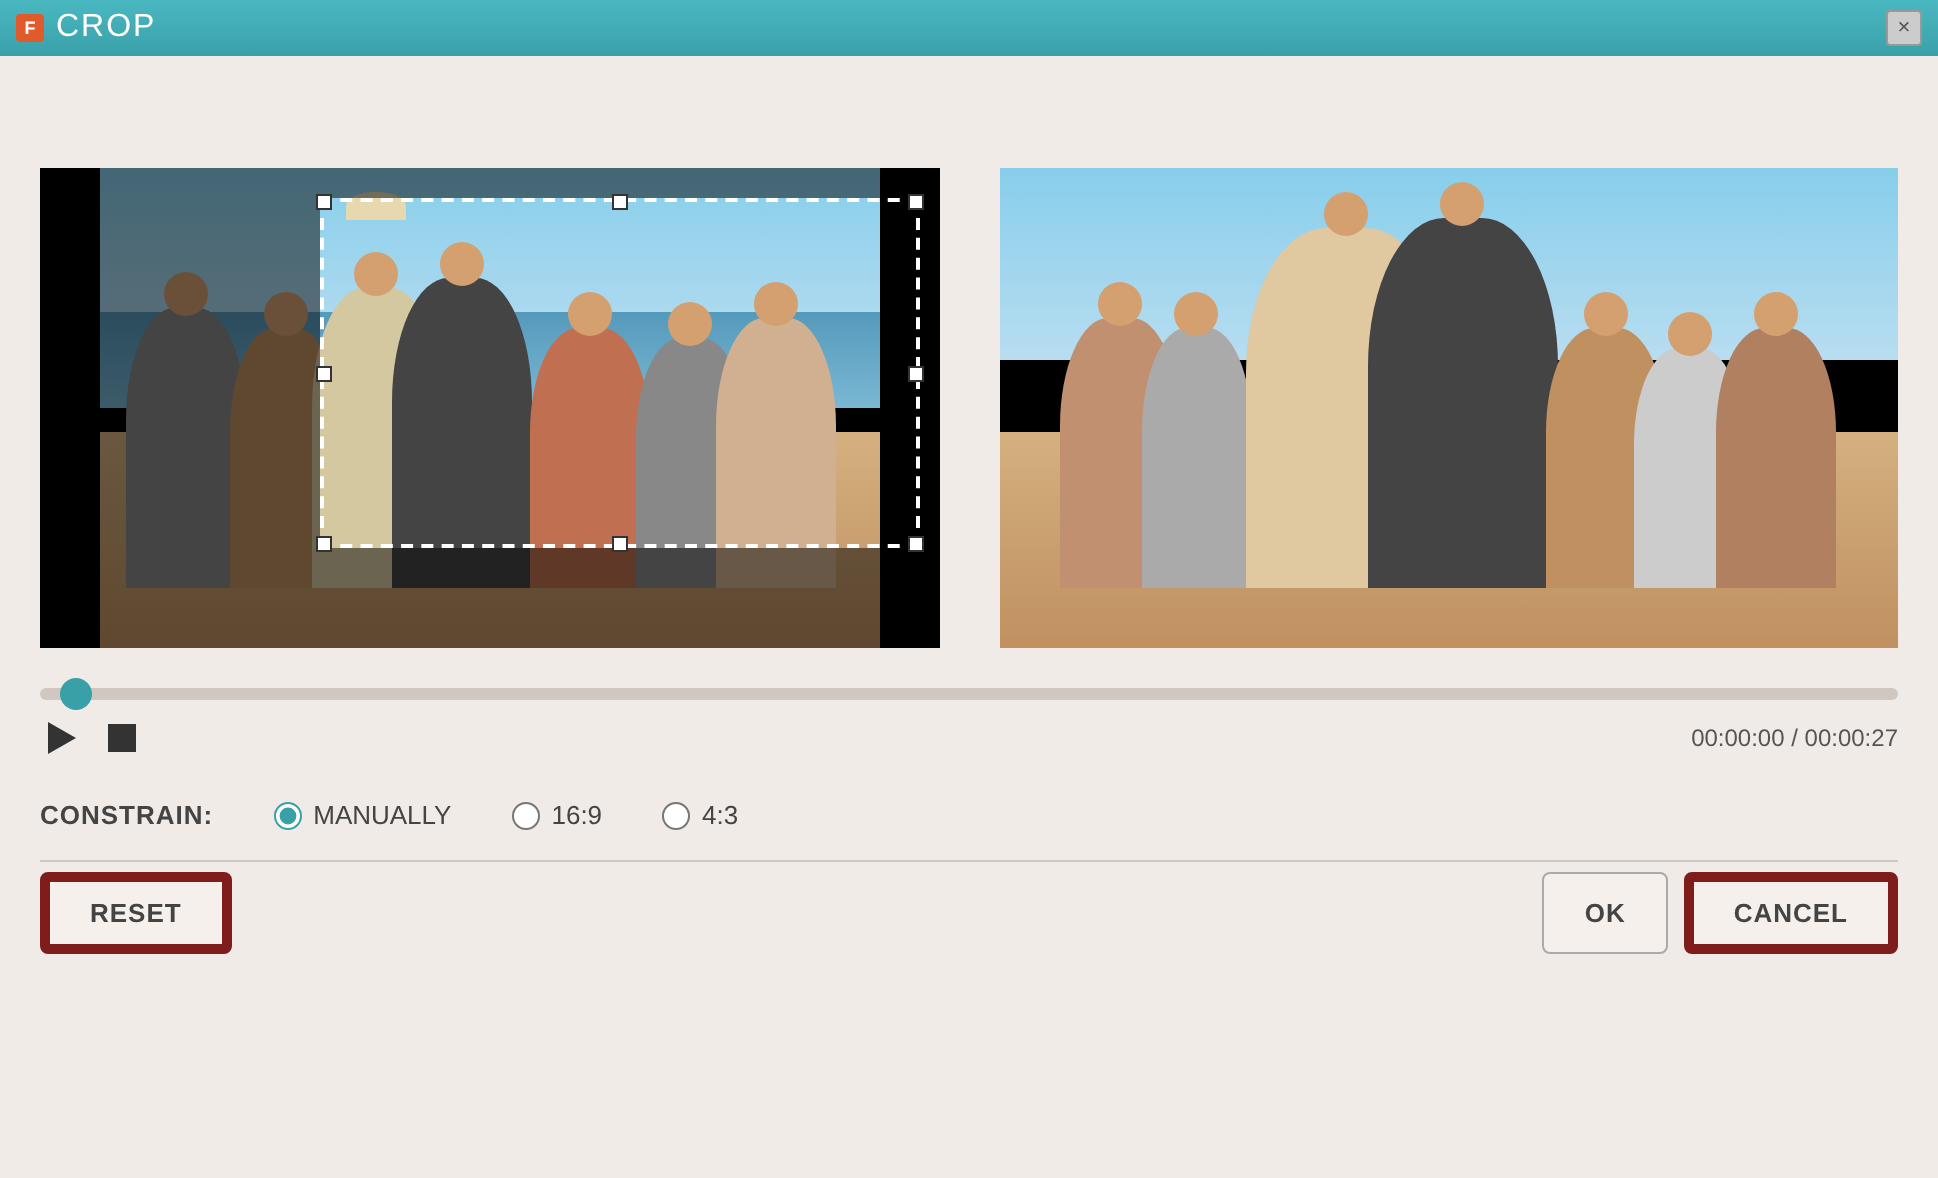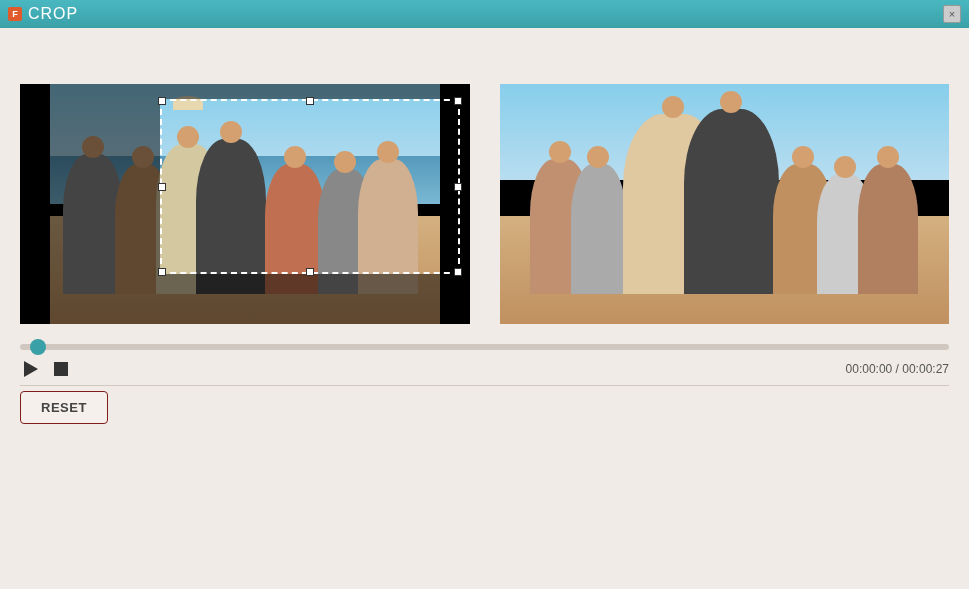--- a/index.html
+++ b/index.html
@@ -288,21 +288,21 @@
       padding: 5px 0 10px 0;
       border-top: 1px solid #d0c8c0;
     }
 
     .btn {
       padding: 8px 20px;
       border-radius: 4px;
       font-size: 13px;
       font-weight: bold;
       cursor: pointer;
-      border: 1px solid #7f1d1d;
+      border: 5px solid #7f1d1d;
       background: #f5f0ec;
       color: #444;
       letter-spacing: 0.5px;
     }
 
     .btn-primary {
       background: #f5f0ec;
       color: #444;
       border: 1px solid #aaa;
     }
@@ -546,18 +546,40 @@
           <div class="play-icon"></div>
         </button>
         <button class="stop-btn">
           <div class="stop-icon"></div>
         </button>
       </div>
       <span class="timecode">00:00:00 / 00:00:27</span>
     </div>
   </div>
 
+  <div class="constrain-bar">
+    <span class="constrain-label">CONSTRAIN:</span>
+
+    <div class="radio-group">
+      <input type="radio" class="radio-input" name="constrain" value="manually" checked="" style="">
+      <span class="radio-label">MANUALLY</span>
+    </div>
+
+    <div class="radio-group">
+      <input type="radio" class="radio-input" name="constrain" value="16:9" style="">
+      <span class="radio-label">16:9</span>
+    </div>
+
+    <div class="radio-group">
+      <input type="radio" class="radio-input" name="constrain" value="4:3" style="">
+      <span class="radio-label">4:3</span>
+    </div>
+  </div>
 
   <div class="bottom-bar">
     <button class="btn">RESET</button>
+    <div class="btn-right-group">
+      <button class="btn btn-primary">OK</button>
+      <button class="btn">CANCEL</button>
+    </div>
   </div>
 
 </div>
 
 </body></html>

